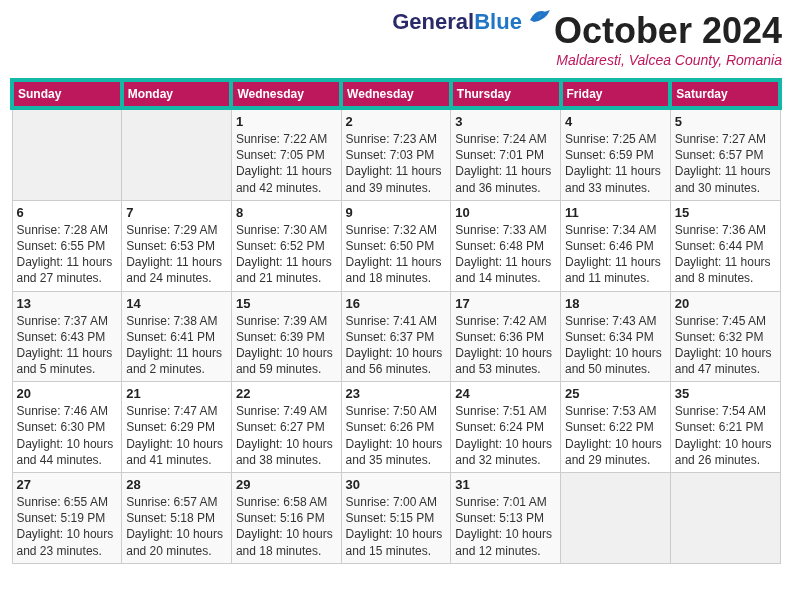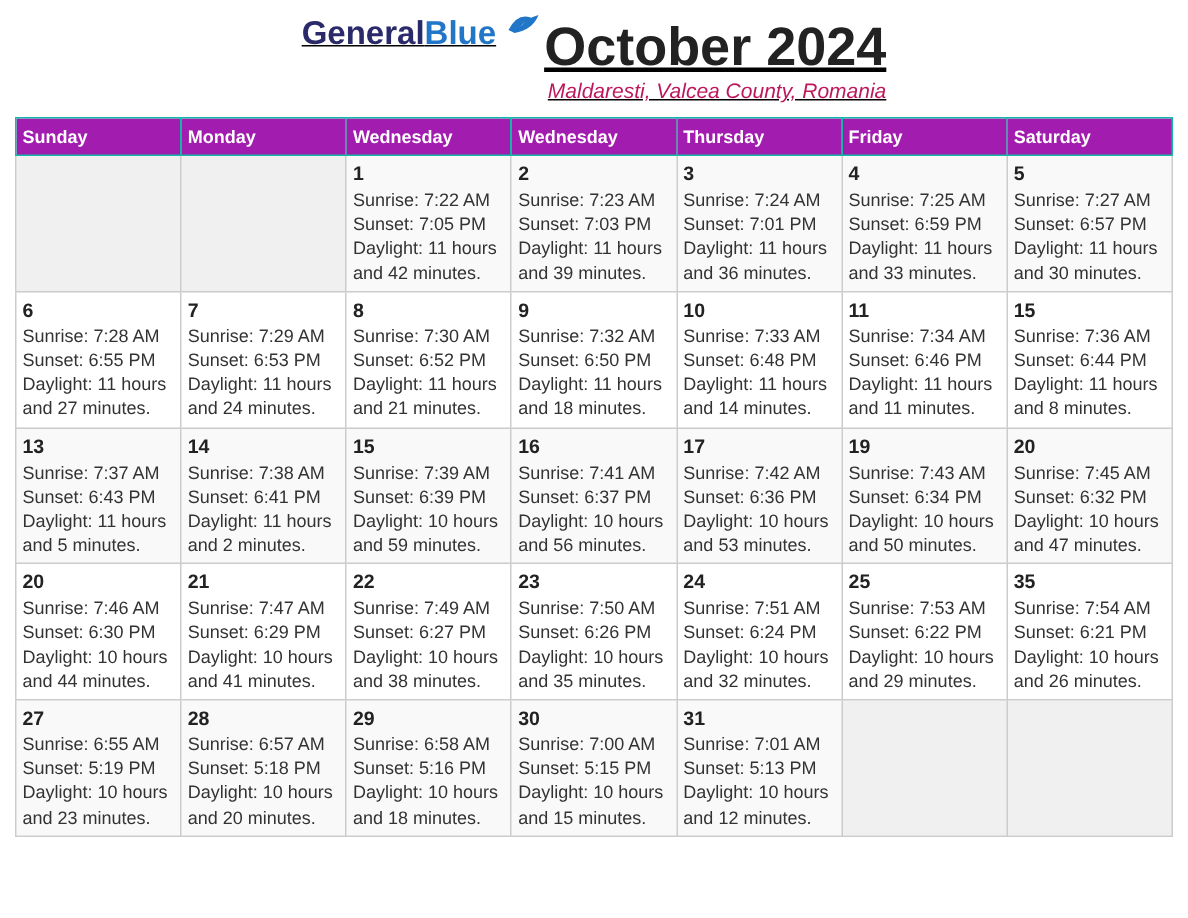--- a/index.html
+++ b/index.html
@@ -6,23 +6,22 @@
     body {
       font-family: Arial, sans-serif;
       background: #fff;
       width: 792px;
       min-height: 612px;
       padding: 10px;
     }
     .header {
       display: flex;
       align-items: flex-start;
-      justify-content: center;
+      justify-content: flex-end;
       margin-bottom: 10px;
-      text-decoration: underline;
     }
     .logo {
       display: flex;
       flex-direction: column;
       align-items: flex-start;
     }
     .logo-text {
       font-size: 22px;
       font-weight: bold;
       color: #2a2a6a;
@@ -43,27 +42,27 @@
       font-size: 14px;
       color: #be185d;
       font-style: italic;
     }
     table {
       width: 100%;
       border-collapse: collapse;
       table-layout: fixed;
     }
     thead tr th {
-      background-color: #a21caf;
+      background-color: #be185d;
       color: #fff;
       font-size: 12px;
       font-weight: bold;
       padding: 5px 4px;
       text-align: left;
-      border: 1px solid #14b8a6;
+      border: 4px solid #14b8a6;
     }
     tbody tr td {
       border: 1px solid #ccc;
       vertical-align: top;
       padding: 4px 4px;
       font-size: 10px;
       color: #333;
       height: 82px;
       background: #fff;
     }
@@ -192,21 +191,21 @@
         </td>
         <td>
           <span class="day-number">16</span>
           <div class="day-info">Sunrise: 7:41 AM<br>Sunset: 6:37 PM<br>Daylight: 10 hours and 56 minutes.</div>
         </td>
         <td>
           <span class="day-number">17</span>
           <div class="day-info">Sunrise: 7:42 AM<br>Sunset: 6:36 PM<br>Daylight: 10 hours and 53 minutes.</div>
         </td>
         <td>
-          <span class="day-number">19</span>
+          <span class="day-number">18</span>
           <div class="day-info">Sunrise: 7:43 AM<br>Sunset: 6:34 PM<br>Daylight: 10 hours and 50 minutes.</div>
         </td>
         <td>
           <span class="day-number">20</span>
           <div class="day-info">Sunrise: 7:45 AM<br>Sunset: 6:32 PM<br>Daylight: 10 hours and 47 minutes.</div>
         </td>
       </tr>
       <tr>
         <td>
           <span class="day-number">20</span>

